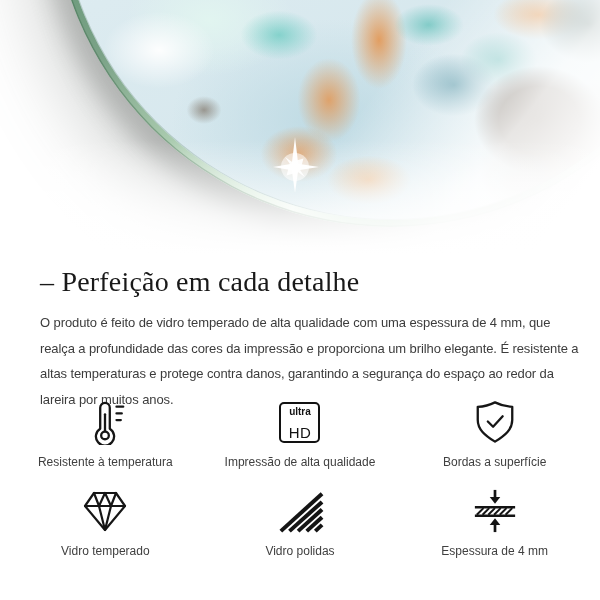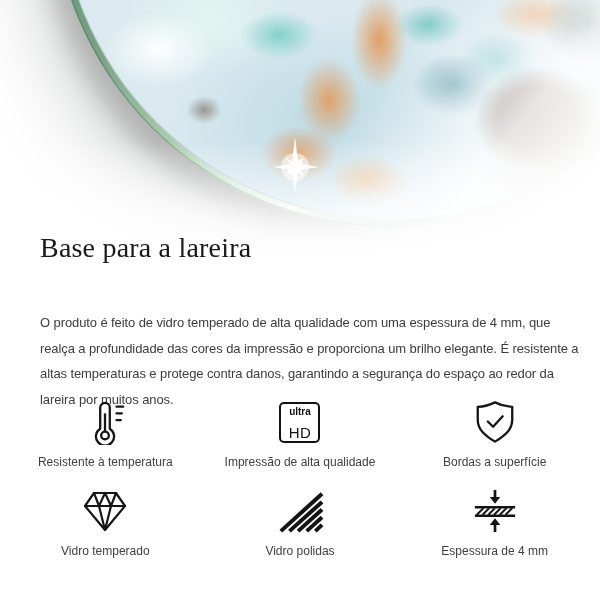--- a/index.html
+++ b/index.html
@@ -73,21 +73,22 @@
     </div>
     <svg class="sparkle" viewBox="0 0 64 64">
       <circle cx="32" cy="32" r="14" fill="#ffffff" opacity="0.55"></circle>
       <polygon points="32,2 35.2,28.8 56,32 35.2,35.2 32,58 28.8,35.2 10,32 28.8,28.8" fill="#ffffff" opacity="0.97"></polygon>
       <polygon points="32,20 38,30.5 46,32 38,33.5 32,44 26,33.5 18,32 26,30.5" fill="#ffffff" opacity="0.9" transform="rotate(45 32 32)"></polygon>
     </svg>
     <div class="hero-fade"></div>
   </div>
 
   <h1 class="title">
-    <span>Base para a lareira</span><br>
+    <br>
+    <span>– Perfeição em cada detalhe</span>
   </h1>
 
   <p class="desc">O produto é feito de vidro temperado de alta qualidade com uma espessura de 4 mm, que realça a profundidade das cores da impressão e proporciona um brilho elegante. É resistente a altas temperaturas e protege contra danos, garantindo a segurança do espaço ao redor da lareira por muitos anos.</p>
 
   <div class="features">
 
     <div class="feature">
       <div class="icon-box">
         <svg class="fi" width="46" height="46" viewBox="0 0 48 48" fill="none" stroke="#161616" stroke-width="2.4" stroke-linecap="round" stroke-linejoin="round">
           <path d="M19 31 V9 a5 5 0 0 1 10 0 v22 a9.5 9.5 0 1 1 -10 0 Z"></path>

